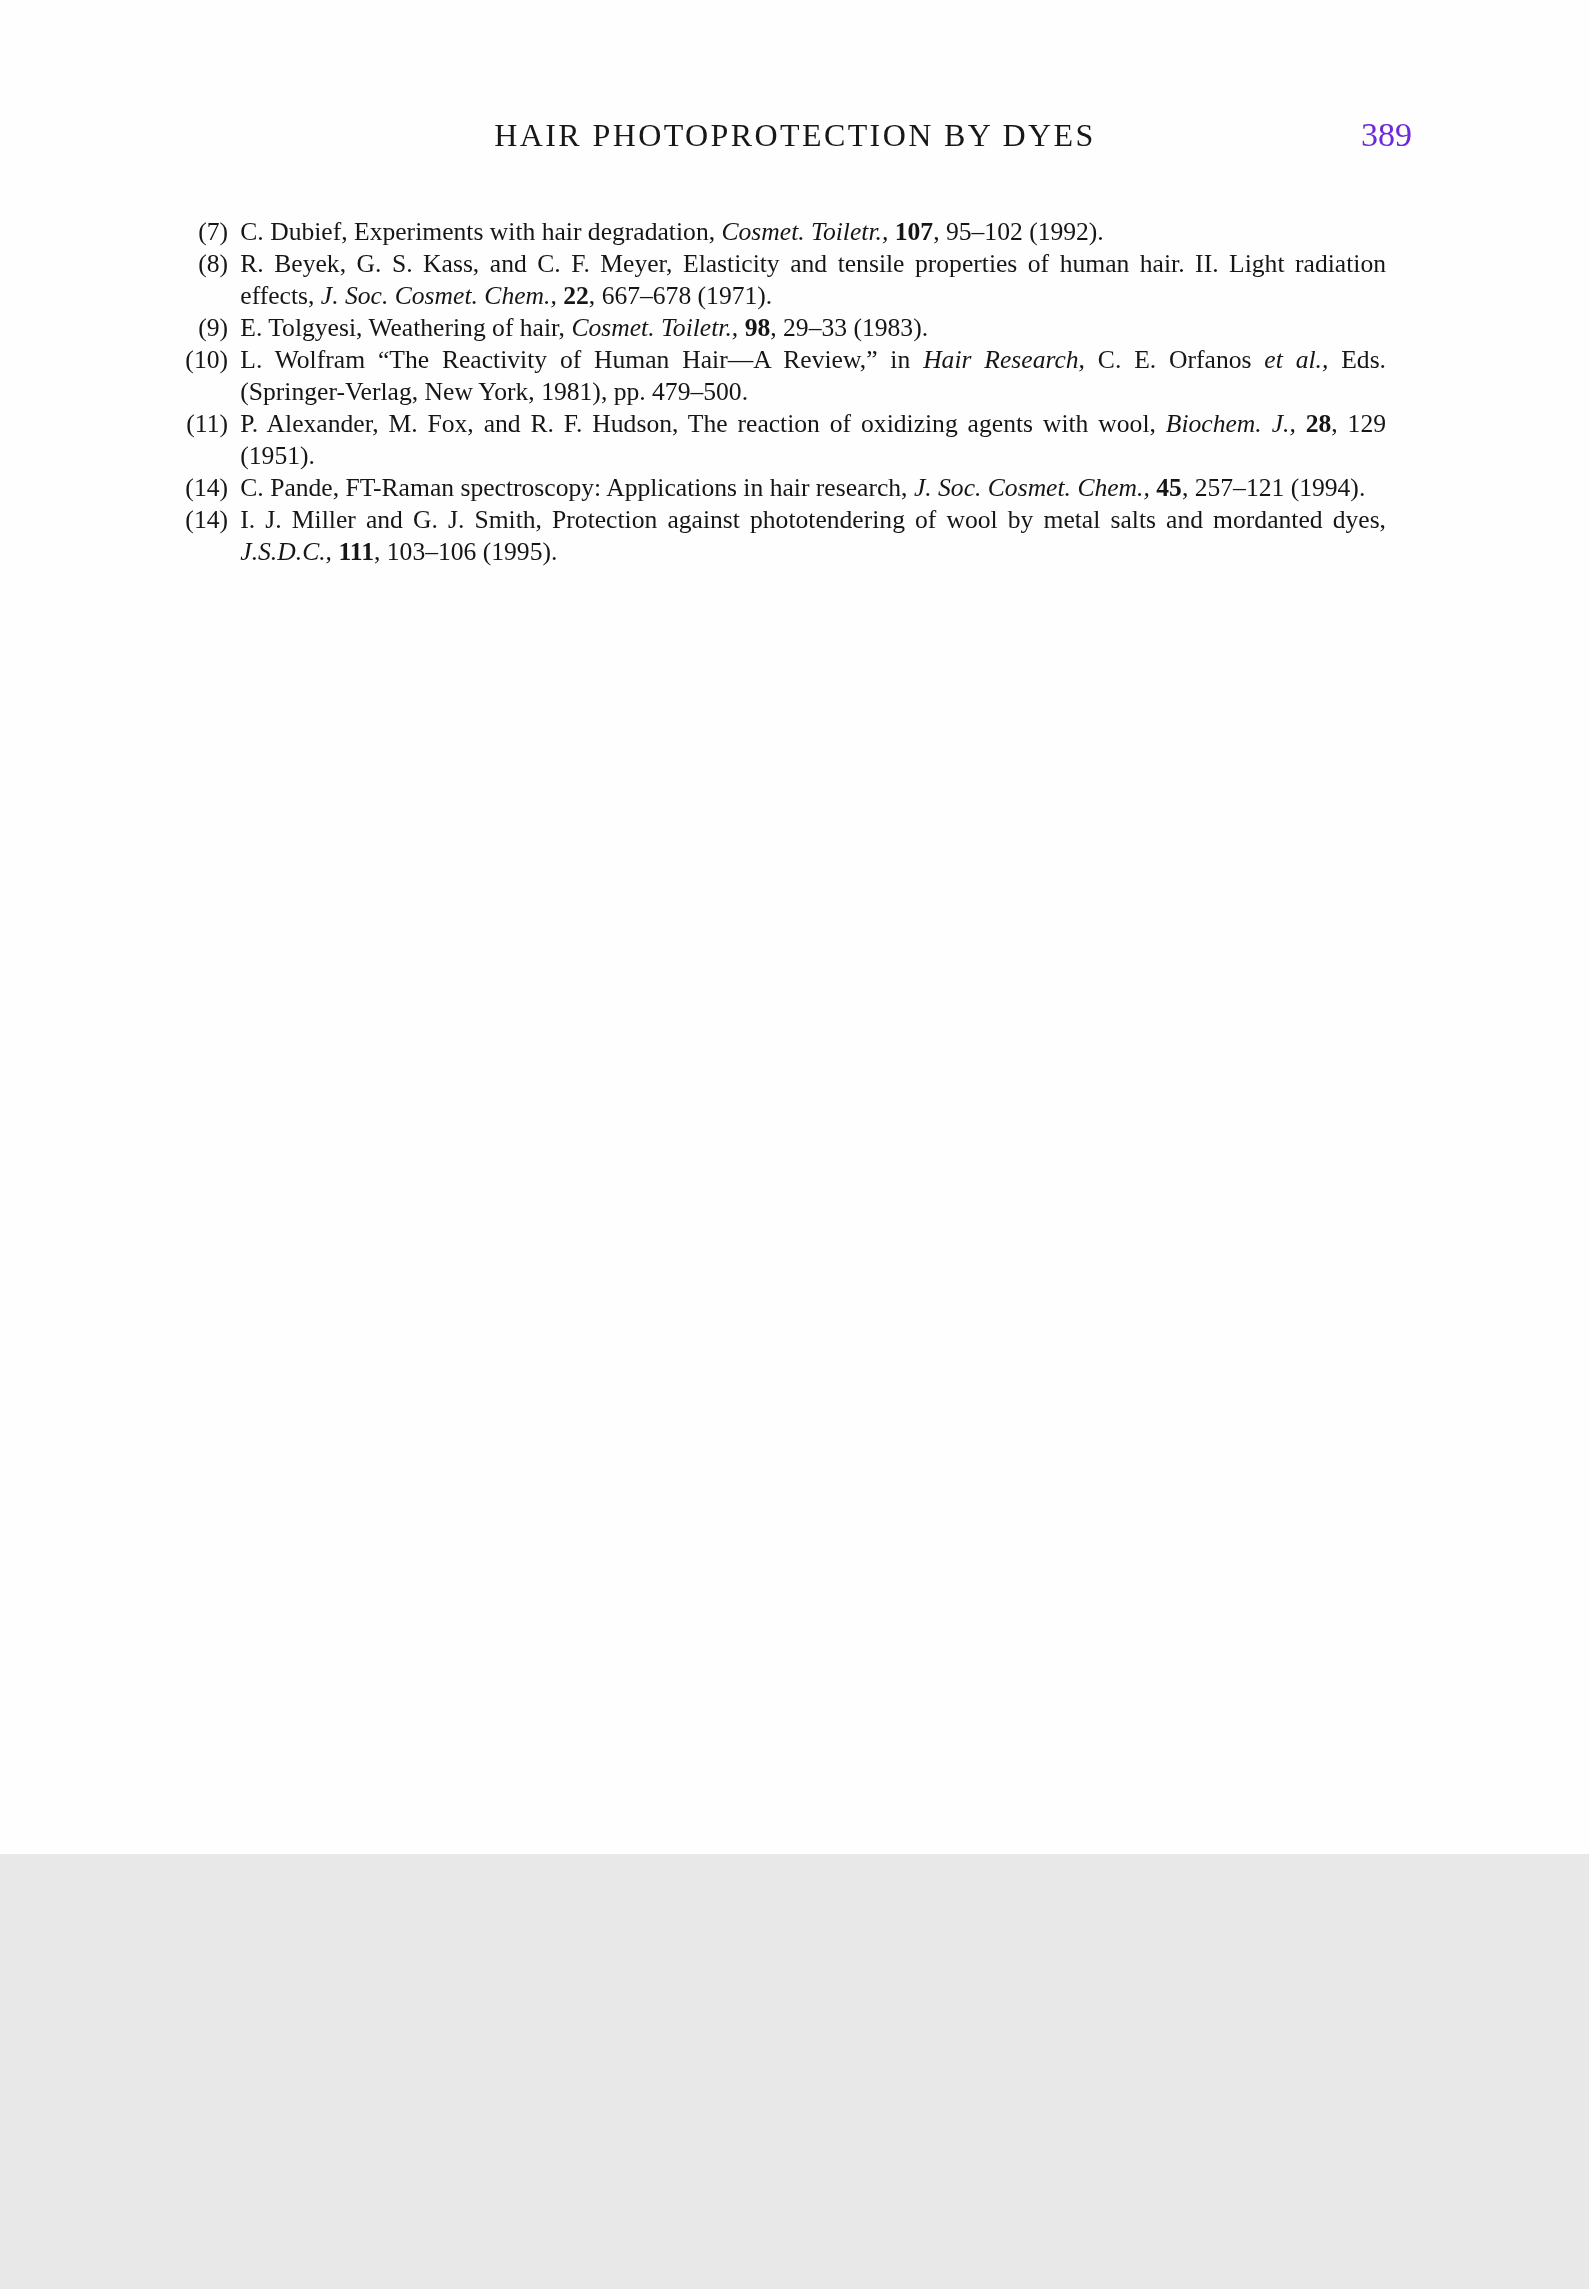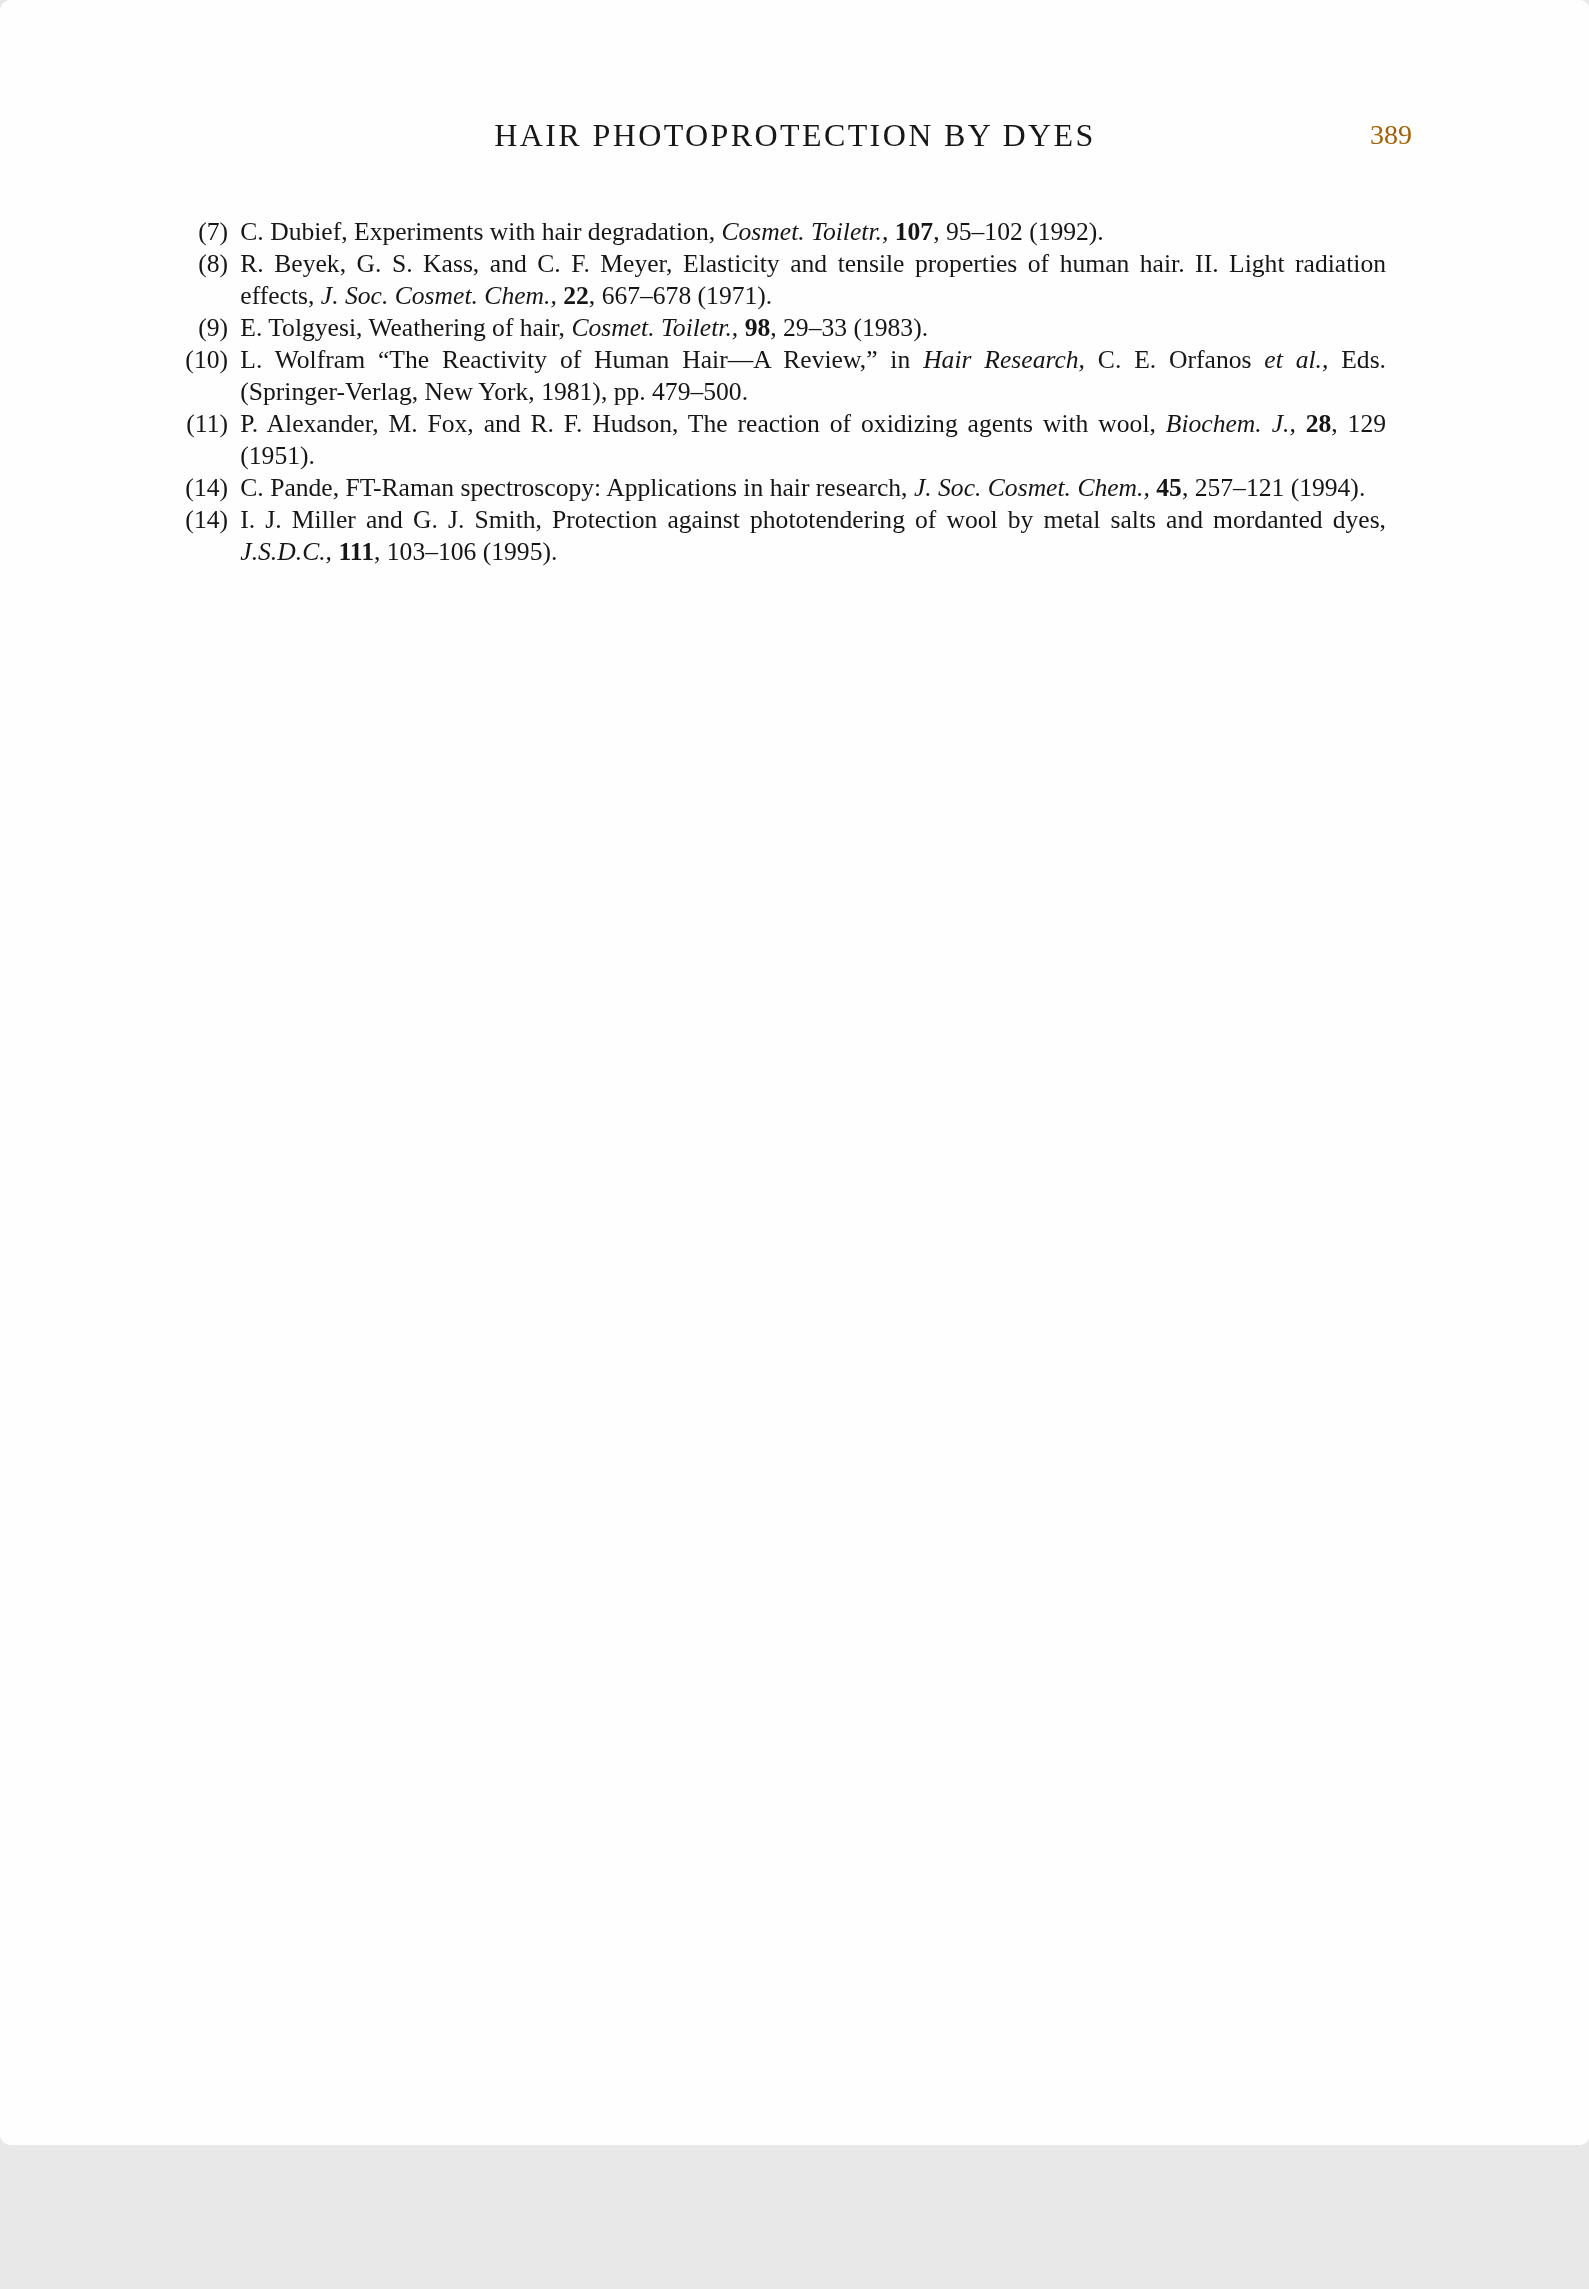--- a/index.html
+++ b/index.html
@@ -1,48 +1,47 @@
 <!DOCTYPE html>
 <html style="font-size:15px"><head>
 <meta charset="utf-8">
 <style>
   html, body { margin: 0; padding: 0; }
   body { background: #e8e8e8; }
   .page {
     position: relative;
     width: 1590px;
-    height: 2145px;
+    height: 1854px;
     margin: 0 auto;
     background: #fefefe;
     color: #161616;
     font-family: "Liberation Serif", "DejaVu Serif", serif;
     overflow: hidden;
-    border-radius: 11px;
   }
   .running-head {
     position: absolute;
     top: 114px;
     left: 0;
     right: 0;
     height: 42px;
   }
   .running-title {
     text-align: center;
     font-size: 32px;
     letter-spacing: 2.4px;
     line-height: 42px;
     color: #181818;
   }
   .page-number {
     position: absolute;
     top: 0;
     right: 178px;
-    font-size: 28px;
+    font-size: 34px;
     line-height: 42px;
-    color: #a16207;
+    color: #6d28d9;
   }
   .reference-list {
     position: absolute;
     top: 216px;
     left: 167px;
     width: 1219px;
     font-size: 25.6px;
     line-height: 32px;
   }
   .ref {

